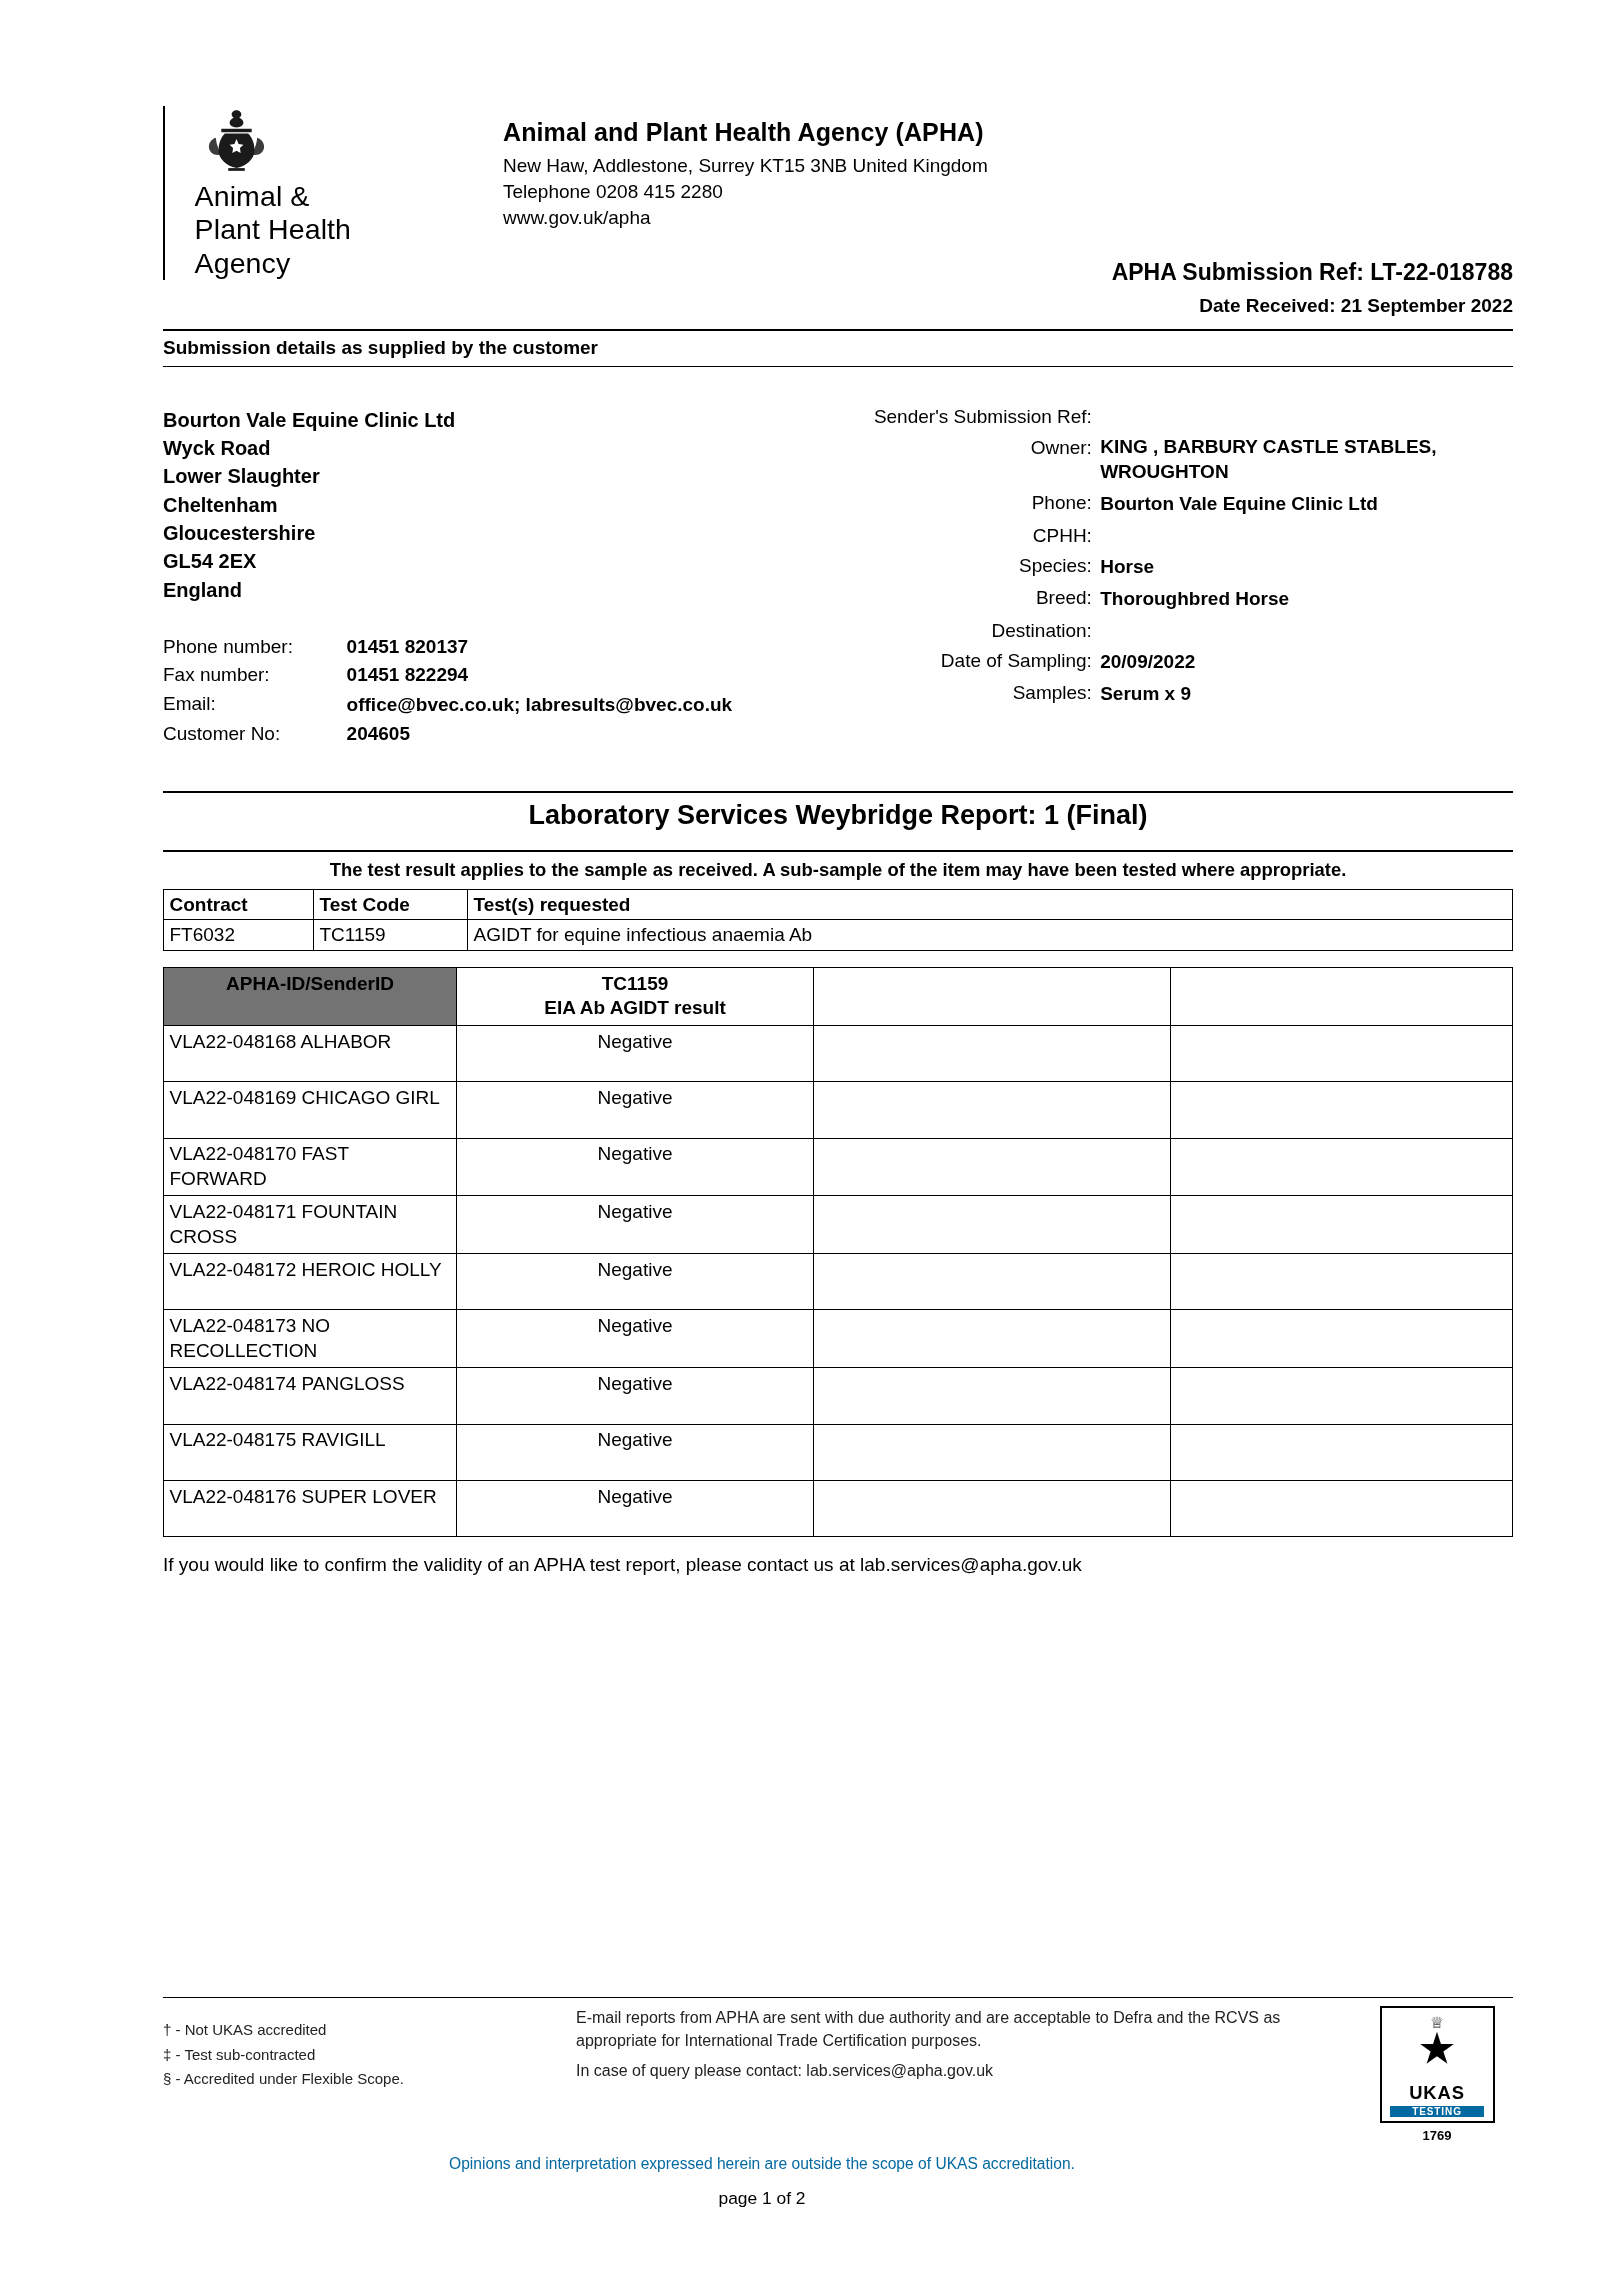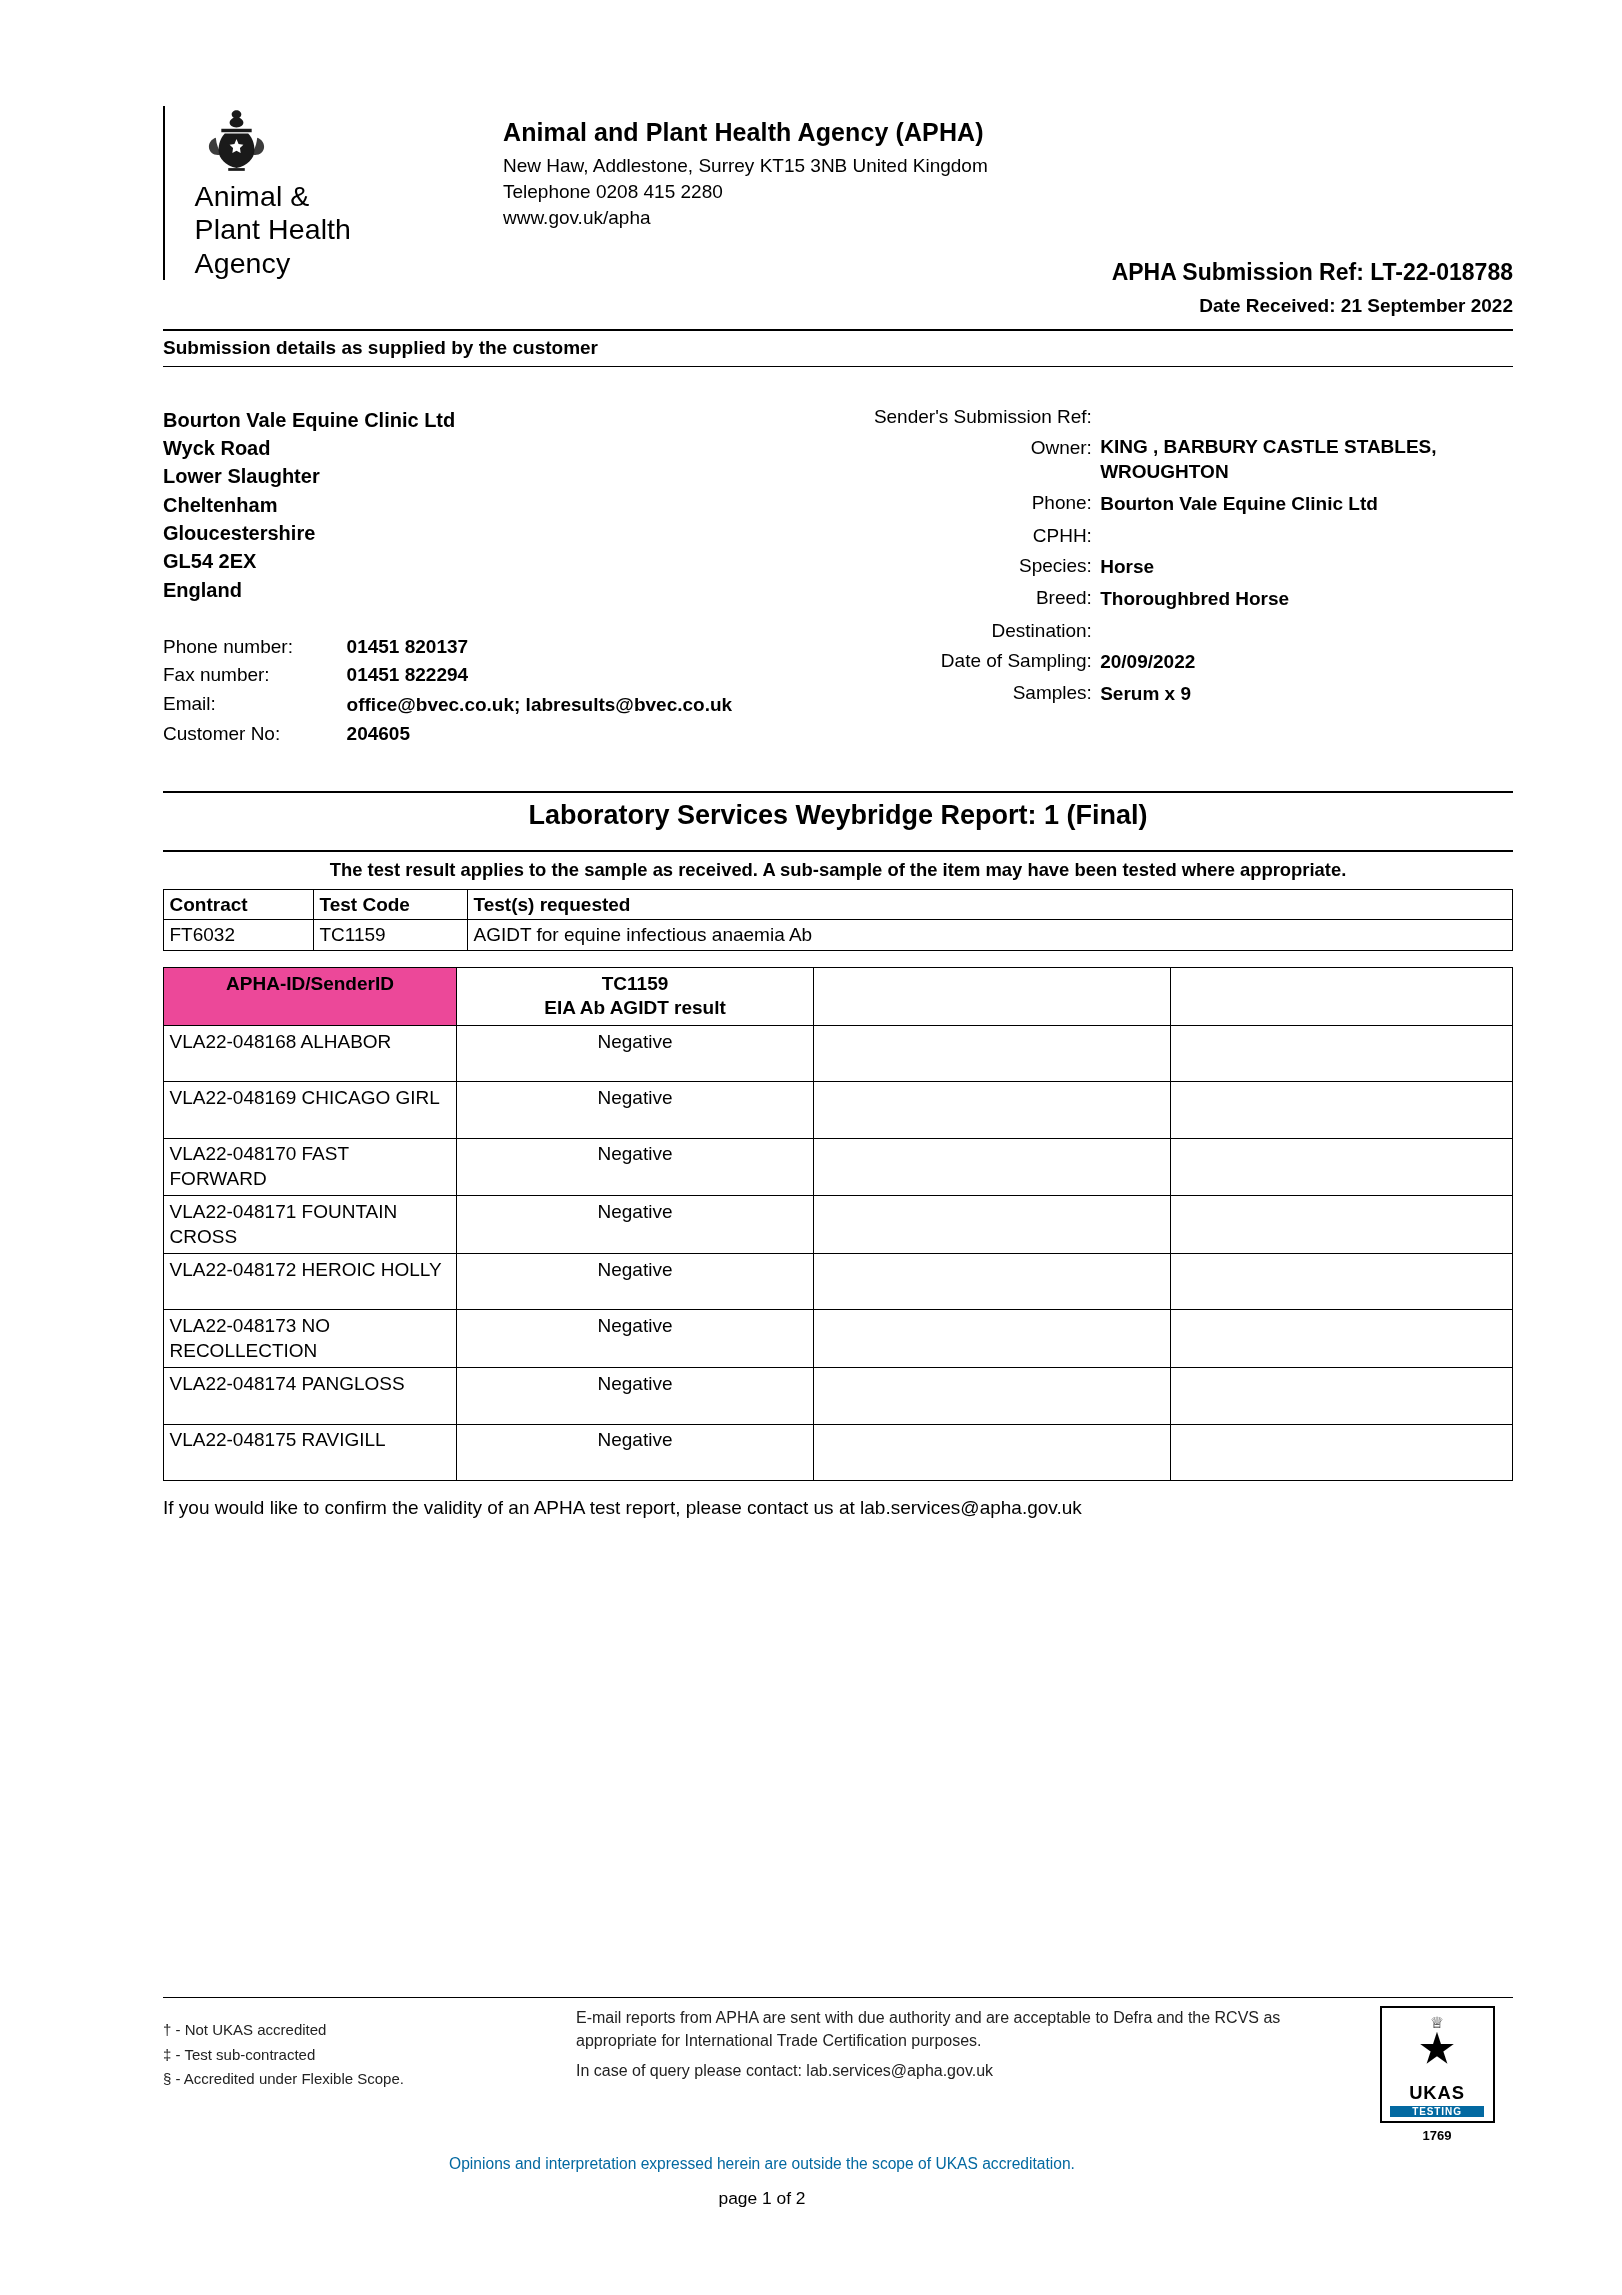--- a/index.html
+++ b/index.html
@@ -188,21 +188,21 @@
   .contract-table .hdr td { font-weight: bold; }
 
   .results-table { margin-top: 16.5px; }
   .results-table col.c-id { width: 275px; }
   .results-table col.c-res { width: 335px; }
   .results-table col.c-b { width: 335px; }
   .results-table col.c-c { width: 321px; }
   .results-table thead td {
     font-weight: bold;
     text-align: center;
-    background: #ec4899;
+    background: #737373;
     line-height: 1.3;
   }
   .results-table thead td.plain { background: #ffffff; }
   .results-table tbody td {
     line-height: 1.3;
     height: 48px;
   }
   .results-table tbody td.res {
     text-align: center;
   }
@@ -510,20 +510,26 @@
             <td class="res">Negative</td>
             <td></td>
             <td></td>
           </tr>
           <tr>
             <td>VLA22-048175 RAVIGILL</td>
             <td class="res">Negative</td>
             <td></td>
             <td></td>
           </tr>
+          <tr>
+            <td>VLA22-048176 SUPER LOVER</td>
+            <td class="res">Negative</td>
+            <td></td>
+            <td></td>
+          </tr>
         </tbody>
       </table>
 
       <div class="confirm-line">If you would like to confirm the validity of an APHA test report, please contact us at lab.services@apha.gov.uk</div>
     </div>
   </div>
 
   <div class="footer">
     <hr class="footer-rule">
     <div class="footer-cols">

